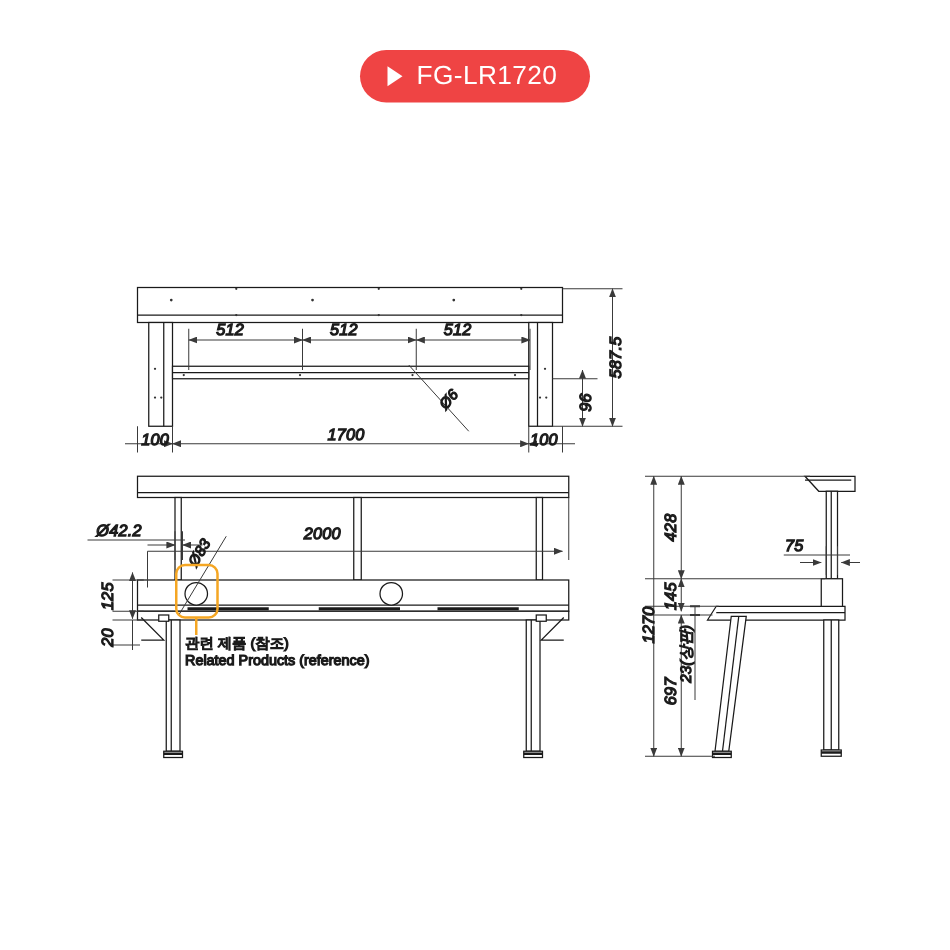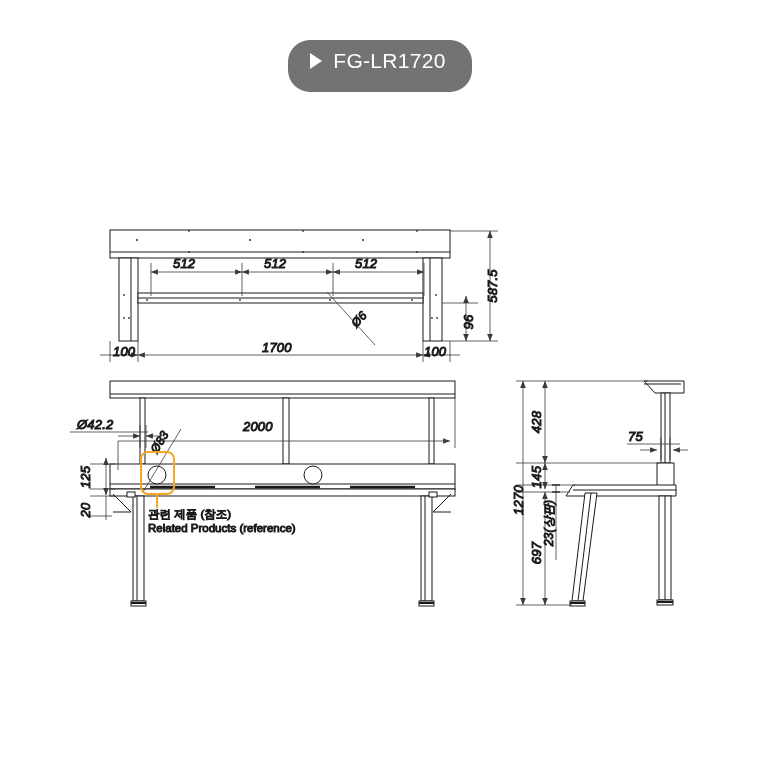--- a/index.html
+++ b/index.html
@@ -13,23 +13,23 @@
   }
   #root{position:relative;width:760px;height:760px;}
 
   
   .badge-wrap{
     position:absolute;left:0;top:40px;width:760px;
     display:flex;justify-content:center;align-items:center;
   }
   .badge{
     display:flex;align-items:center;gap:11px;
-    background:#737373;color:#ffffff;
+    background:#ef4444;color:#ffffff;
     border-radius:22px;
-    padding:10px 26px 21px 22px;
+    padding:10px 26px 11px 22px;
     font-size:21px;letter-spacing:.3px;
     line-height:1;
   }
   .badge .play{
     width:0;height:0;
     border-left:12px solid #ffffff;
     border-top:8px solid transparent;
     border-bottom:8px solid transparent;
     display:block;
   }

